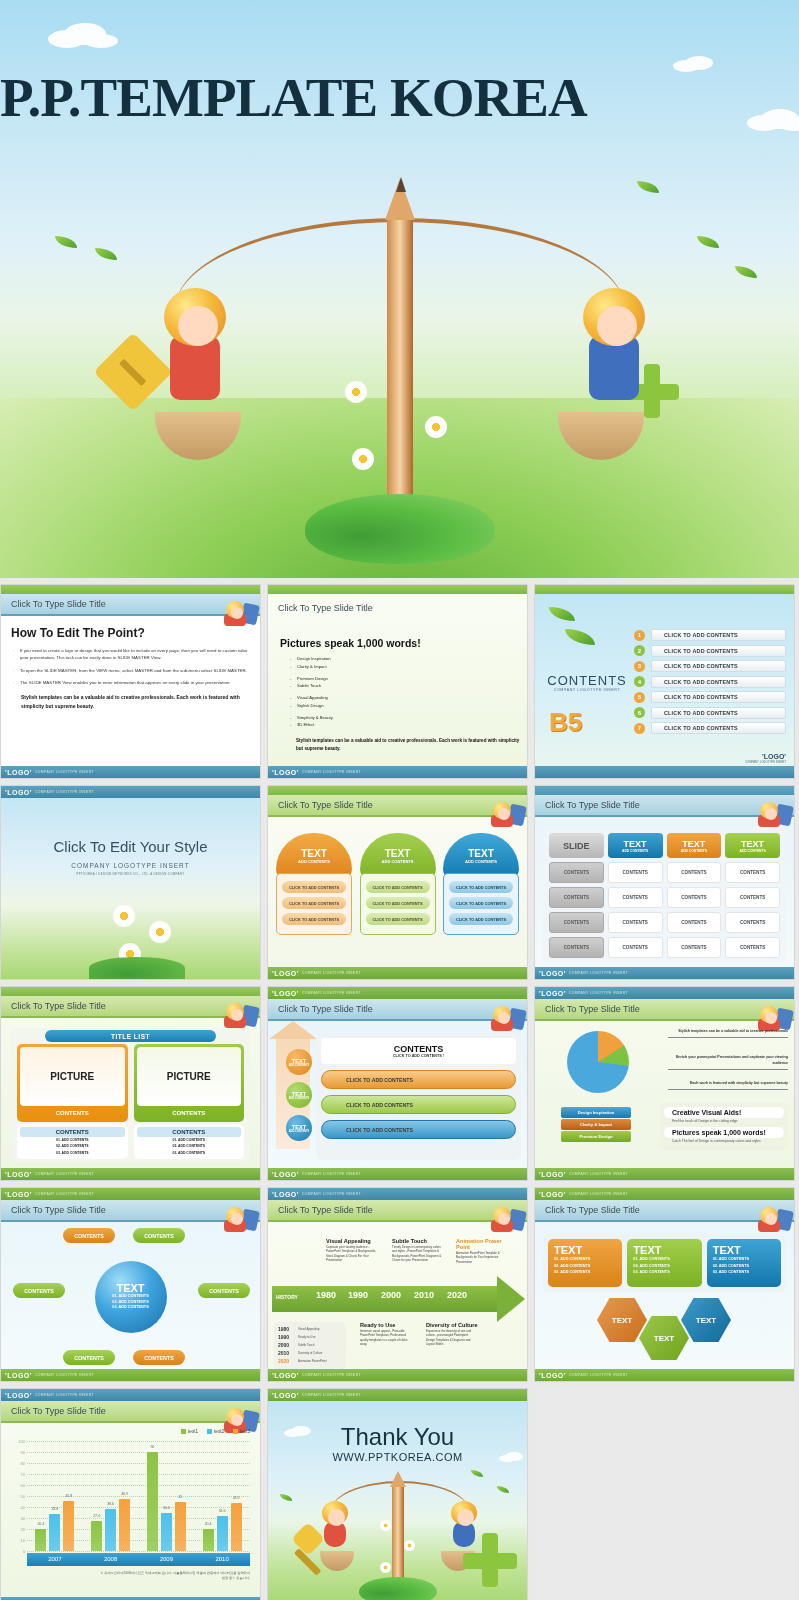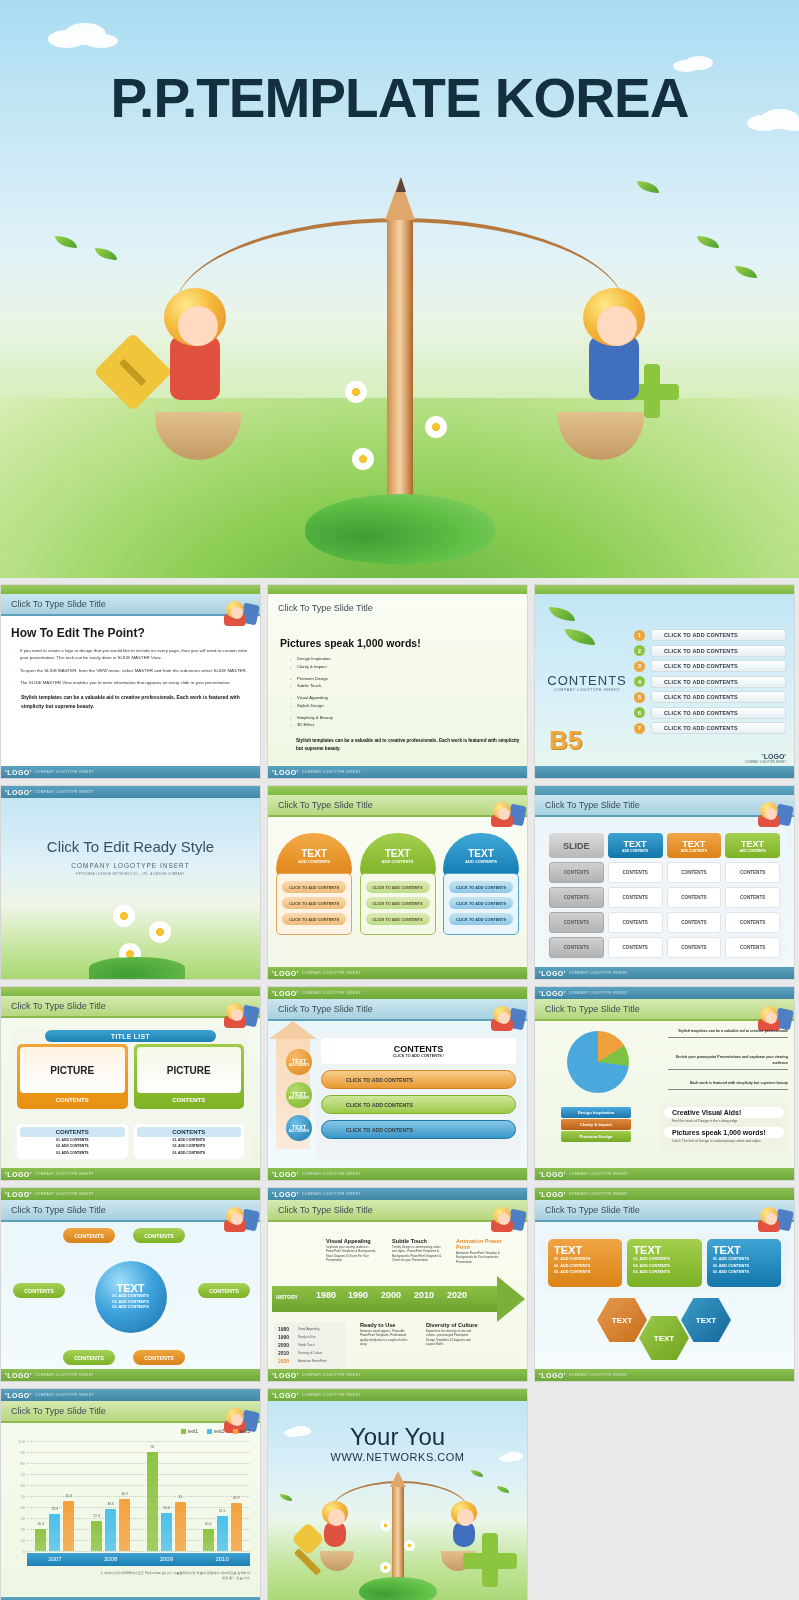--- a/index.html
+++ b/index.html
@@ -10,23 +10,23 @@
     overflow: hidden;
   }
   
   .hero {
     position: relative; width: 799px; height: 578px;
     background: linear-gradient(to bottom, #a9dcf2 0%, #c7e7f5 22%, #dff1f8 42%, #eaf5e8 55%, #d5eeb9 70%, #bce590 82%, #a9dd77 92%, #cfe9a6 100%);
     overflow: hidden;
   }
   .hero-title {
     position: absolute; top: 66px; left: 0; width: 100%;
-    text-align: center; font-size: 55px; font-weight: bold;
+    text-align: left; font-size: 55px; font-weight: bold;
     color: #14303f; letter-spacing: -1px;
-    font-family: Liberation Sans, sans-serif;
+    font-family: Liberation Serif, serif;
   }
   .cloud { position: absolute; background: #fff; border-radius: 50%; opacity: .95; }
   .cloud.c1 { width: 38px; height: 18px; left: 48px; top: 30px; box-shadow: 18px -5px 0 2px #fff, 34px 2px 0 -2px #fff; }
   .cloud.c2 { width: 34px; height: 16px; right: 18px; top: 115px; box-shadow: 16px -4px 0 2px #fff, 30px 2px 0 -2px #fff; }
   .cloud.c3 { width: 26px; height: 12px; right: 100px; top: 60px; box-shadow: 13px -3px 0 1px #fff; }
 
   .ground {
     position: absolute; bottom: 0; left: 0; width: 100%; height: 180px;
     background: radial-gradient(ellipse at 50% 120%, #63b23a 0%, #8fcf57 40%, #b6e084 70%, #d8eeb4 100%);
   }
@@ -130,21 +130,21 @@
   .s3-contents { font-size:13px; color:#2b4a5c; letter-spacing:1px; }
   .s3-sub { font-size:3.6px; color:#4d6b7d; letter-spacing:.6px; line-height:1.5; }
   .s3-list { position:absolute; right:8px; top:44px; width:152px; }
   .s3-row { display:flex; align-items:center; margin-bottom:3.5px; }
   .s3-num { width:11px;height:11px;border-radius:50%; color:#fff; font-size:6px; font-weight:bold;
             display:flex;align-items:center;justify-content:center; flex:none; }
   .s3-bar { flex:1; margin-left:6px; height:12px; border-radius:2px;
             background:linear-gradient(to bottom,#ffffff,#e7eef2);
             border:1px solid #cfdde5; display:flex; align-items:center; padding-left:12px;
             font-size:5.4px; font-weight:bold; color:#2f3b44; letter-spacing:.2px;}
-  .s3-b5 { position:absolute; left:14px; top:140px; font-size:26px; font-weight:bold;
+  .s3-b5 { position:absolute; left:14px; top:122px; font-size:26px; font-weight:bold;
            color:#f0a93c; text-shadow:1px 1px 0 #c9862b; }
 
   
   .s4-bg { position:absolute; inset:0;
            background:linear-gradient(to bottom,#bfe4f3 0%,#dff0f8 40%,#eef6e6 62%,#c4e49c 85%,#a9d873 100%); }
   .s4-t { position:absolute; top:52px; width:100%; text-align:center; font-size:15px; color:#37505f; }
   .s4-s { position:absolute; top:76px; width:100%; text-align:center; font-size:6.5px; color:#4c6475; letter-spacing:1px;}
   .s4-s2{ position:absolute; top:86px; width:100%; text-align:center; font-size:2.8px; color:#5e7583; letter-spacing:.4px;}
 
   
@@ -173,21 +173,21 @@
   .s6-cell.g{ background:linear-gradient(to bottom,#cfcfcf,#b3b3b3); color:#5b5b5b; border-color:#aaa; }
 
   
   .s7-bg{ position:absolute; inset:0; background:linear-gradient(to bottom,#f6fbf0,#eef6e2); }
   .s7-panel{ position:absolute; top:8px; left:10px; right:10px; bottom:6px; background:#f2f6ec; border-radius:6px; }
   .s7-titlelist{ position:absolute; top:2px; left:34px; right:34px; height:12px; border-radius:6px;
      background:linear-gradient(to bottom,#3fa3d0,#1b7fb5); color:#fff; font-size:6.5px; font-weight:bold;
      display:flex; align-items:center; justify-content:center; letter-spacing:.5px; }
   .s7-row{ position:absolute; top:16px; left:6px; right:6px; display:flex; gap:6px; }
   .s7-pic{ flex:1; border-radius:5px; padding:3px; }
-  .s7-pic .inner{ height:46px; border-radius:4px; display:flex; align-items:center; justify-content:center;
+  .s7-pic .inner{ height:59px; border-radius:4px; display:flex; align-items:center; justify-content:center;
      font-size:10px; font-weight:bold; color:#222; }
   .s7-pic .cap{ height:13px; display:flex; align-items:center; justify-content:center;
      font-size:6px; font-weight:bold; color:#fff; }
   .s7-row2{ position:absolute; top:96px; left:6px; right:6px; display:flex; gap:6px; }
   .s7-cbox{ flex:1; background:#fff; border-radius:5px; padding:3px; }
   .s7-cbox .hd{ background:#cfe7f5; border-radius:3px; font-size:6px; font-weight:bold; color:#15343f;
      text-align:center; padding:2px 0; }
   .s7-cbox .li{ font-size:3.4px; font-weight:bold; color:#222; text-align:center; line-height:1.9; }
 
   
@@ -460,21 +460,21 @@
     </div>
     <div class="s-footer blue"></div>
   </div>
 
   <div class="slide">
     <div class="s4-bg"></div>
     <div class="s-logobar blue">
       <span class="logo-word">'LOGO'</span>
       <span class="logo-sub">COMPANY LOGOTYPE INSERT</span>
     </div>
-    <div class="s4-t">Click To Edit Ready Style</div>
+    <div class="s4-t">Click To Edit Your Style</div>
     <div class="s4-s">COMPANY LOGOTYPE INSERT</div>
     <div class="s4-s2">PPTKOREA / DESIGN NETWORKS CO., LTD. A DESIGN COMPANY</div>
     <div class="daisy" style="left:112px;bottom:52px;"></div>
     <div class="daisy" style="left:148px;bottom:36px;"></div>
     <div class="daisy" style="left:118px;bottom:14px;"></div>
     <div style="position:absolute;bottom:0;left:88px;width:96px;height:22px;border-radius:50% 50% 0 0;background:radial-gradient(ellipse at 40% 80%,#3f9c35,#6ec04b);"></div>
   </div>
 
   <div class="slide">
     <div class="s5-bg"></div>
@@ -981,22 +981,22 @@
 
     </div>
   </div>
 
   <div class="slide tall">
     <div class="s14-bg"></div>
     <div class="s-logobar green">
       <span class="logo-word">'LOGO'</span>
       <span class="logo-sub">COMPANY LOGOTYPE INSERT</span>
     </div>
-    <div class="s14-t">Your You</div>
-    <div class="s14-u">WWW.NETWORKS.COM</div>
+    <div class="s14-t">Thank You</div>
+    <div class="s14-u">WWW.PPTKOREA.COM</div>
     <div class="cloud" style="width:18px;height:8px;left:16px;top:40px;box-shadow:8px -2px 0 1px #fff;"></div>
     <div class="cloud" style="width:16px;height:7px;right:12px;top:66px;box-shadow:7px -2px 0 1px #fff;"></div>
     <div class="scene" style="height:160px;">
       <div class="rope" style="left:62px;bottom:96px;width:140px;height:32px;border-top-width:2px;"></div>
       <div class="pencil" style="left:124px;bottom:24px;width:12px;height:100px;"></div>
       <div class="pencil-tip" style="left:122px;bottom:122px;border-left-width:8px;border-right-width:8px;border-bottom-width:16px;"></div>
       <div class="seat" style="left:52px;bottom:38px;width:34px;height:20px;border-radius:0 0 18px 18px;"></div>
       <div class="seat" style="right:52px;bottom:38px;width:34px;height:20px;border-radius:0 0 18px 18px;"></div>
       <div class="kid" style="left:44px;bottom:48px;width:46px;height:60px;">
         <div class="kid-body" style="width:22px;height:26px;left:12px;top:20px;background:#e0513f;"></div>

